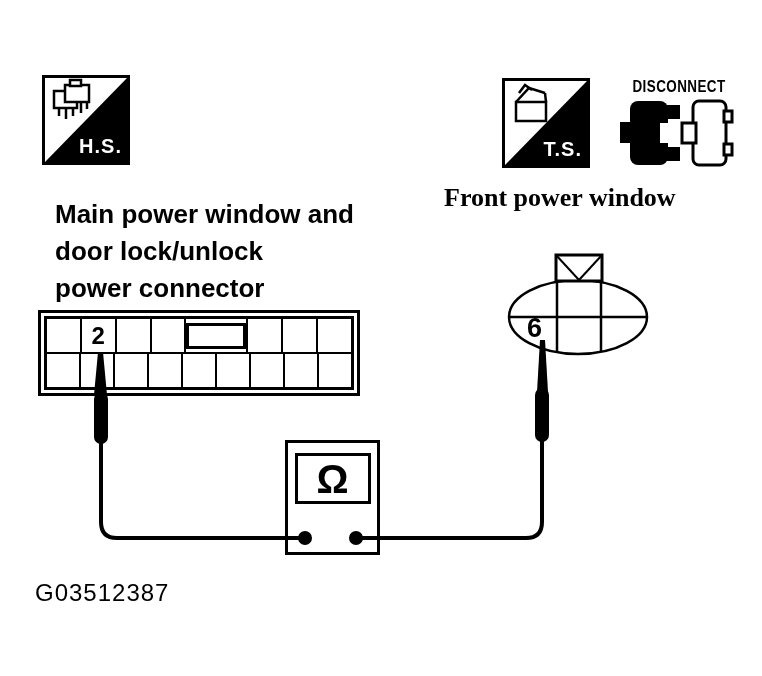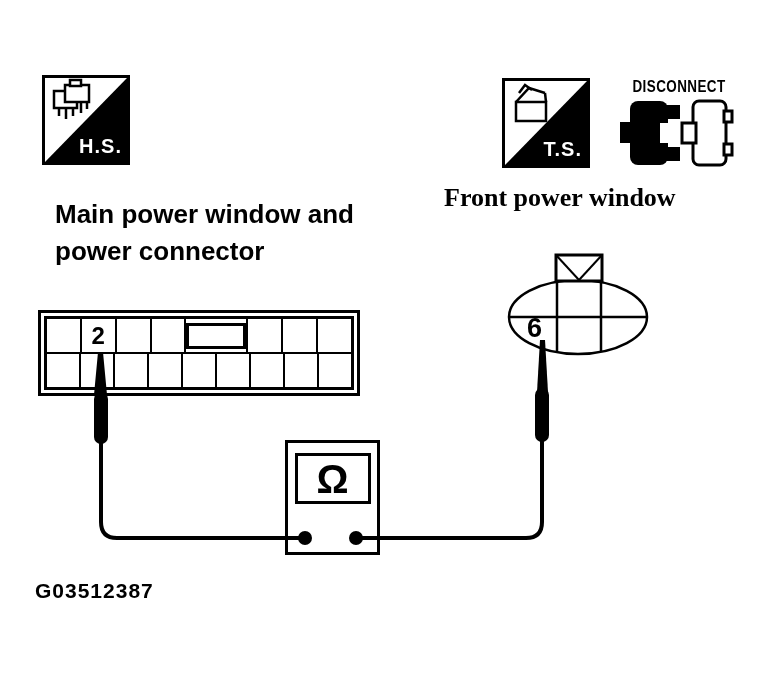--- a/index.html
+++ b/index.html
@@ -43,21 +43,21 @@
   .pin6{position:absolute;left:527px;top:313px;font-size:27px;font-weight:600;}
 
   
   .meter{position:absolute;left:285px;top:440px;width:95px;height:115px;
     border:3px solid #000;box-sizing:border-box;background:#fff;z-index:2;}
   .meter-screen{margin:10px auto 0;width:70px;height:45px;border:3px solid #000;
     box-sizing:content-box;display:flex;align-items:center;justify-content:center;}
   .meter-screen .ohm{font-size:40px;font-weight:700;line-height:1;}
 
   
-  .figid{position:absolute;left:35px;top:579px;font-size:21px;font-weight:700;
+  .figid{position:absolute;left:35px;top:579px;font-size:24px;font-weight:400;
     letter-spacing:1px;}
 
   .overlay{position:absolute;left:0;top:0;z-index:3;pointer-events:none;}
 </style>
 </head>
 <body>
 
 <div class="canvas">
 
   <div class="tagicon" style="left:42px;top:75px;">
@@ -107,20 +107,21 @@
     <g fill="#fff" stroke="#000" stroke-width="3">
       <rect x="77" y="6" width="33" height="64" rx="6"></rect>
       <rect x="66" y="28" width="14" height="20"></rect>
       <rect x="108" y="16" width="8" height="11"></rect>
       <rect x="108" y="49" width="8" height="11"></rect>
     </g>
   </svg>
 
   <div class="caption" id="cap-left">
     <span>Main power window and</span>
+    <span>door lock/unlock</span>
     <span>power connector</span>
   </div>
   <div class="caption" id="cap-right">
     <span>Front power window</span>
   </div>
 
   <div class="cgrid">
     <div class="cgrid-inner">
       <div class="crow">
         <div class="ccell"></div>

